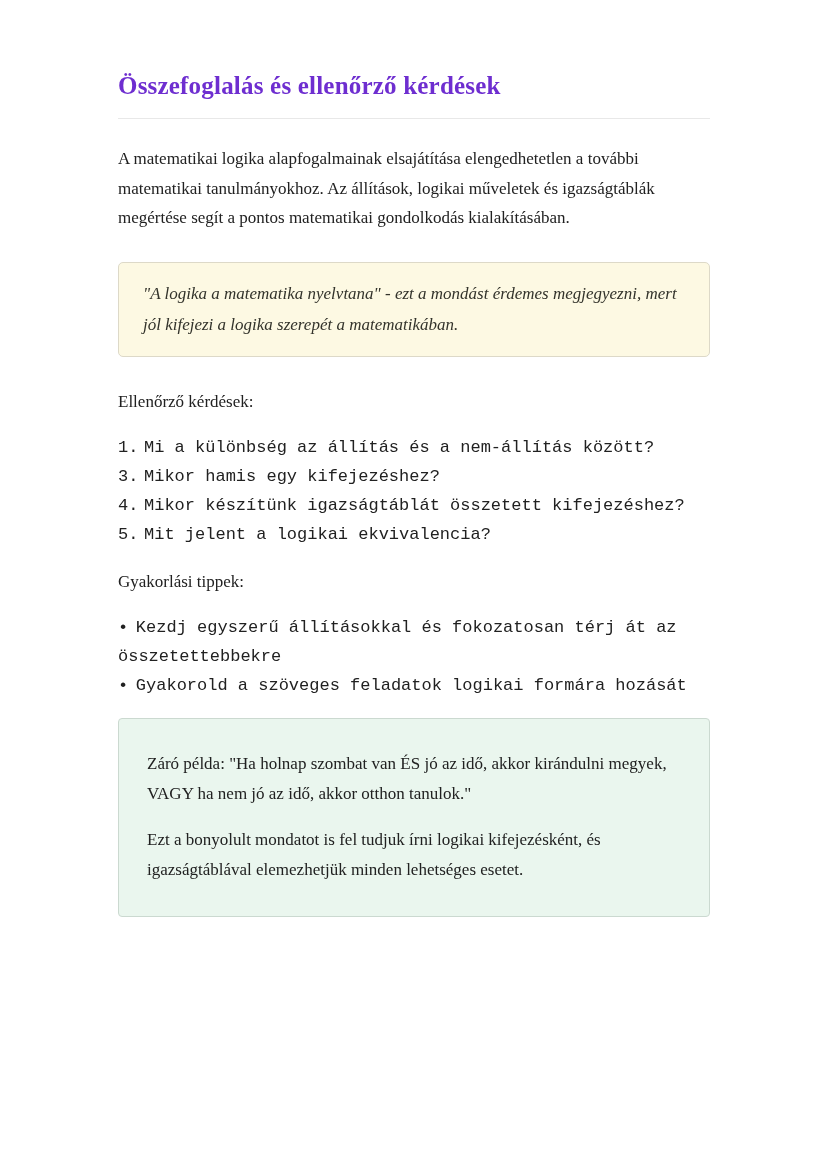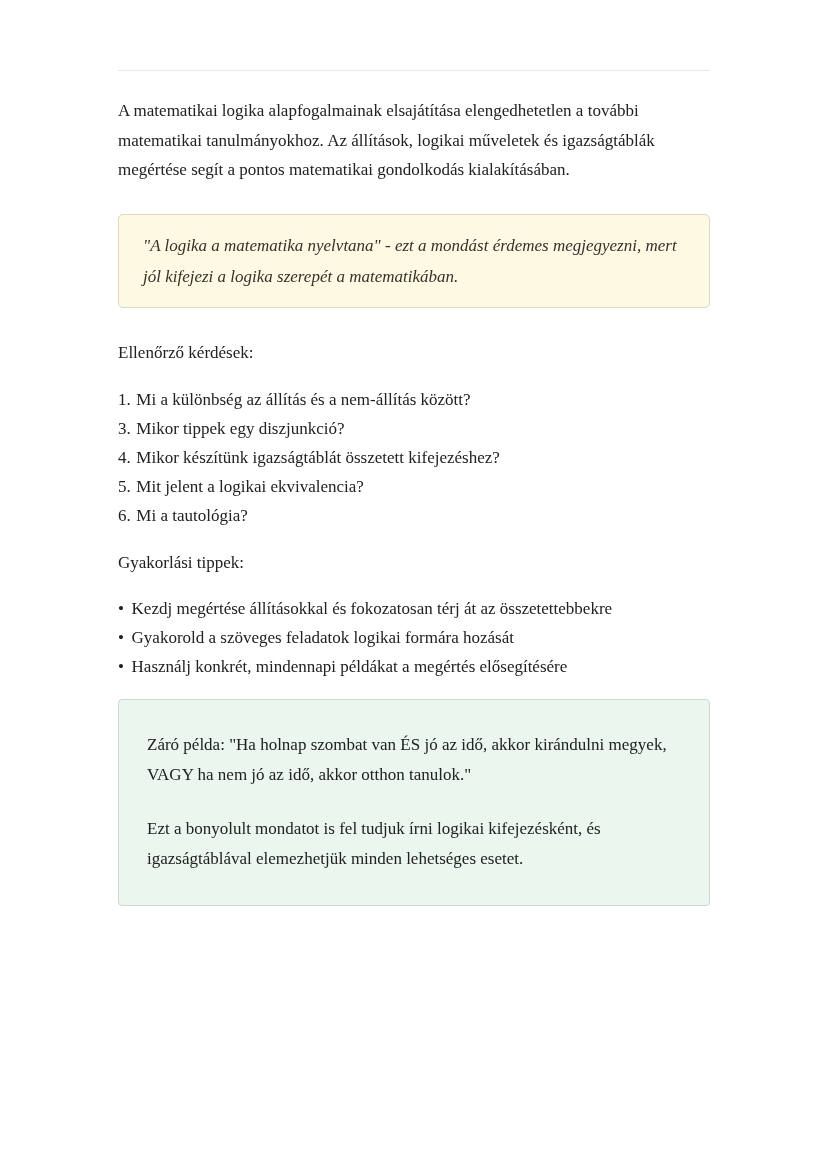--- a/index.html
+++ b/index.html
@@ -61,20 +61,21 @@
     margin: 0;
   }
   .section-label {
     margin: 0 0 17px 0;
     line-height: 1.72;
   }
   .plain-list {
     list-style: none;
     margin: 0 0 17px 0;
     padding: 0;
+    font-family: Liberation Mono, monospace;
   }
   .plain-list li {
     line-height: 1.72;
   }
   .question-number {
     margin-right: 0.33em;
   }
   .bullet-icon {
     margin-right: 0.45em;
   }
@@ -83,54 +84,53 @@
     border: 1px solid var(--example-border);
     border-radius: 4px;
     padding: 30px 28px;
     margin-top: 16px;
   }
   .example-box p {
     margin: 0;
     line-height: 1.78;
   }
   .example-box p + p {
-    margin-top: 24px;
+    margin-top: 16px;
     font-family: Liberation Serif, serif;
   }
 </style>
 </head>
 <body>
 
 <div class="page">
 
+  <h1 class="page-title">Összefoglalás és ellenőrző kérdések</h1>
 
   <hr class="heading-divider">
 
   <p class="intro-paragraph">A matematikai logika alapfogalmainak elsajátítása elengedhetetlen a további matematikai tanulmányokhoz. Az állítások, logikai műveletek és igazságtáblák megértése segít a pontos matematikai gondolkodás kialakításában.</p>
 
   <div class="quote-box">
     <p class="quote-text">"A logika a matematika nyelvtana" - ezt a mondást érdemes megjegyezni, mert jól kifejezi a logika szerepét a matematikában.</p>
   </div>
 
   <p class="section-label">Ellenőrző kérdések:</p>
 
   <ul class="plain-list">
     <li><span class="question-number">1.</span><span>Mi a különbség az állítás és a nem-állítás között?</span></li>
-    <li><span class="question-number">3.</span><span>Mikor tippek egy diszjunkció?</span></li>
+    <li><span class="question-number">3.</span><span>Mikor hamis egy kifejezéshez?</span></li>
     <li><span class="question-number">4.</span><span>Mikor készítünk igazságtáblát összetett kifejezéshez?</span></li>
     <li><span class="question-number">5.</span><span>Mit jelent a logikai ekvivalencia?</span></li>
-    <li><span class="question-number">6.</span><span>Mi a tautológia?</span></li>
   </ul>
 
   <p class="section-label">Gyakorlási tippek:</p>
 
   <ul class="plain-list">
-    <li><span class="bullet-icon">•</span><span>Kezdj megértése állításokkal és fokozatosan térj át az összetettebbekre</span></li>
+    <li><span class="bullet-icon">•</span><span>Kezdj egyszerű állításokkal és fokozatosan térj át az összetettebbekre</span></li>
     <li><span class="bullet-icon">•</span><span>Gyakorold a szöveges feladatok logikai formára hozását</span></li>
-    <li><span class="bullet-icon">•</span><span>Használj konkrét, mindennapi példákat a megértés elősegítésére</span></li>
   </ul>
 
   <div class="example-box">
     <p>Záró példa: "Ha holnap szombat van ÉS jó az idő, akkor kirándulni megyek, VAGY ha nem jó az idő, akkor otthon tanulok."</p>
     <p>Ezt a bonyolult mondatot is fel tudjuk írni logikai kifejezésként, és igazságtáblával elemezhetjük minden lehetséges esetet.</p>
   </div>
 
 </div>
 
 </body></html>

